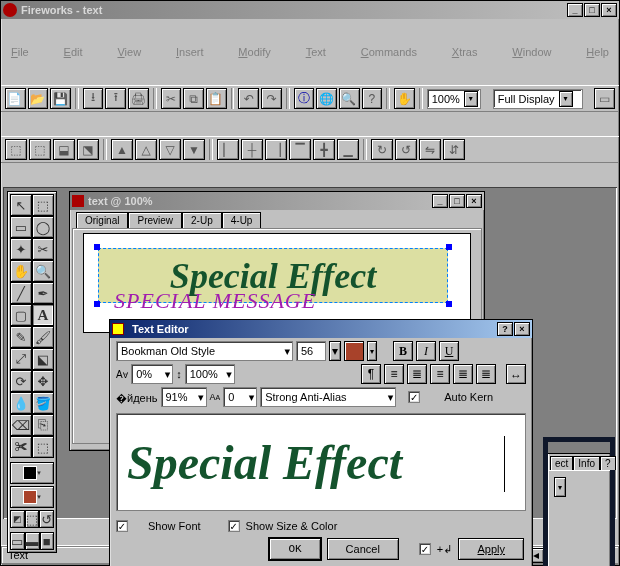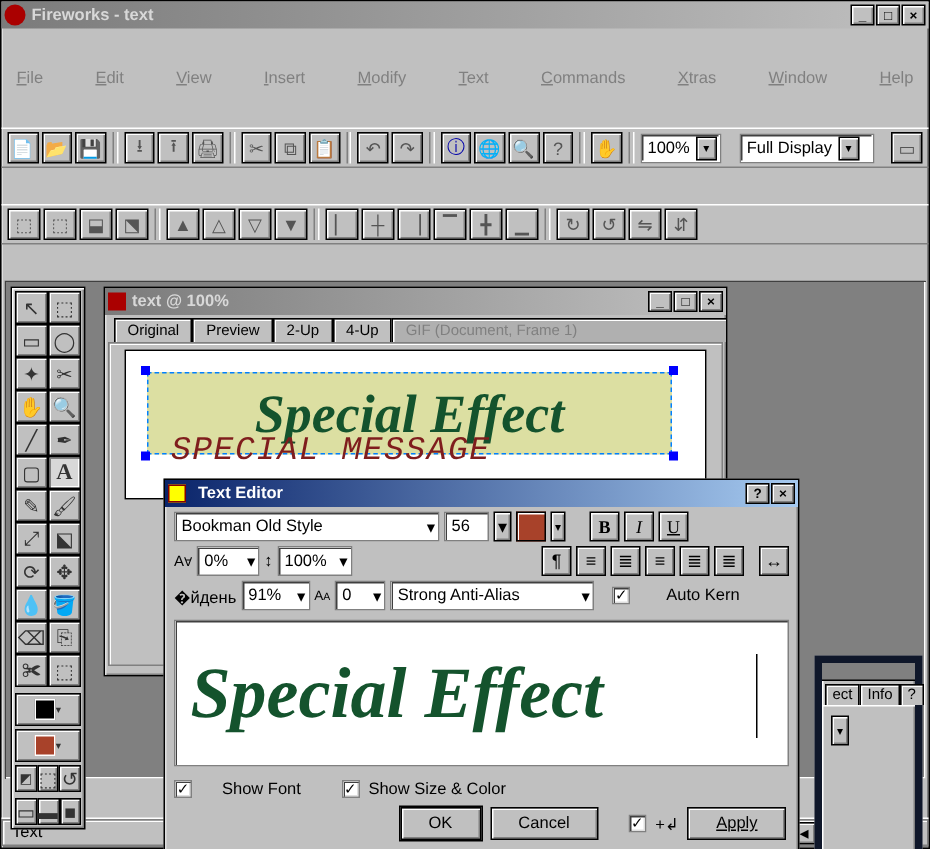--- a/index.html
+++ b/index.html
@@ -21,30 +21,30 @@
   .workspace { flex: 1; background: #808080; box-shadow: inset 1px 1px 0 #404040, inset -1px -1px 0 #fff; position: relative; margin: 0 2px 2px 2px; }
   .palette { position: absolute; background: #c0c0c0; border:1px solid #000; box-shadow: inset 1px 1px 0 #fff, inset -1px -1px 0 #808080; }
   .palette-cell { width: 22px; height:22px; border:1px solid #c0c0c0; display:inline-flex;align-items:center;justify-content:center;color:#333;font-size:13px;}
   .palette-cell.raised{border:1px solid #000; box-shadow: inset 1px 1px 0 #fff, inset -1px -1px 0 #808080;}
   .palette-cell.sunk{border:1px solid #000; box-shadow: inset 1px 1px 0 #808080, inset -1px -1px 0 #fff;background:#d8d8d8;}
   .docwin { position:absolute; background:#c0c0c0; border:1px solid #000; box-shadow: inset 1px 1px 0 #dfdfdf, inset -1px -1px 0 #808080;}
   .doc-title { height:18px; background: linear-gradient(to right,#7b7b7b,#c0c0c0); color:#d8d8d8; font-weight:bold; display:flex;align-items:center; padding:0 2px;}
   .canvas { background:#fff; border:1px solid #000; margin:4px 10px; height:100px; position:relative;}
   .txt-layer1 { position:absolute; left:14px; top:14px; width:350px;height:55px;background:#dcdfa2;border:1px dashed #0080ff;display:flex;align-items:center;justify-content:center;}
   .special-effect { font-family: "Georgia","Times New Roman",serif; font-size:36px; font-style:italic; font-weight:bold; color:#14532d; }
-  .special-msg { position:absolute;left:30px;top:54px;font-family:Liberation Mono, monospace;font-style:italic;font-size:22px;color:#7f1d1d;letter-spacing:1px;}
+  .special-msg { position:absolute;left:30px;top:54px;font-family:Liberation Serif, serif;font-style:italic;font-size:22px;color:#a21caf;letter-spacing:1px;}
   .texteditor { position:absolute; background:#c0c0c0; border:1px solid #000; box-shadow: inset 1px 1px 0 #dfdfdf, inset -1px -1px 0 #808080;}
   .te-row { display:flex; align-items:center; padding:3px 6px 0 6px; gap:3px;}
   .te-field { height:20px;background:#fff;border:1px solid #808080;box-shadow:inset 1px 1px 0 #404040,inset -1px -1px 0 #fff;display:inline-flex;align-items:center;padding:0 2px 0 4px;}
   .sm-btn{width:20px;height:20px;background:#c0c0c0;border:1px solid #000;box-shadow:inset 1px 1px 0 #fff,inset -1px -1px 0 #808080;display:inline-flex;align-items:center;justify-content:center;font-size:12px;}
   .swatch{width:20px;height:20px;border:1px solid #000;box-shadow:inset 1px 1px 0 #fff;}
   .te-canvas{margin:6px;background:#fff;border:1px solid #808080;box-shadow:inset 1px 1px 0 #404040,inset -1px -1px 0 #fff;height:98px;display:flex;align-items:center;padding:0 10px;position:relative;}
   .te-canvas .caret{position:absolute;right:20px;top:22px;width:1px;height:56px;background:#000;}
   .btn{height:22px;padding:0 18px;background:#c0c0c0;border:1px solid #000;box-shadow:inset 1px 1px 0 #fff,inset -1px -1px 0 #808080;display:inline-flex;align-items:center;justify-content:center;}
-  .btn.default{box-shadow:inset 1px 1px 0 #fff,inset -1px -1px 0 #808080,0 0 0 1px #000;}
+  .btn.default{box-shadow:inset 1px 1px 0 #fff,inset -1px -1px 0 #808080,0 0 0 1px #000;font-family:Liberation Mono, monospace;}
   .checkbox{width:12px;height:12px;background:#fff;border:1px solid #808080;box-shadow:inset 1px 1px 0 #404040,inset -1px -1px 0 #dfdfdf;display:inline-flex;align-items:center;justify-content:center;font-size:10px;color:#000;}
   .tabs{display:flex;padding:2px 0 0 6px;gap:-1px;}
   .tab{padding:2px 8px;background:#c0c0c0;border:1px solid #000;border-bottom:none;box-shadow:inset 1px 1px 0 #fff;font-size:10px;}
   .tab.inactive{background:#b0b0b0;color:#808080;}
   .statusbar{height:20px;display:flex;border-top:1px solid #fff;}
   .status-cell{border:1px solid #808080;box-shadow:inset 1px 1px 0 #fff;padding:2px 6px;height:18px;display:flex;align-items:center;}
   .frame-panel{position:absolute;background:#c0c0c0;border:5px solid #0f172a;box-shadow:inset 1px 1px 0 #fff,inset -1px -1px 0 #808080;}
 </style>
 </head>
 <body>
@@ -189,21 +189,20 @@
         <span style="flex:1">text @ 100%</span>
         <span class="sys-btn">_</span>
         <span class="sys-btn">□</span>
         <span class="sys-btn">×</span>
       </div>
       <div class="tabs">
         <span class="tab">Original</span>
         <span class="tab">Preview</span>
         <span class="tab">2-Up</span>
         <span class="tab">4-Up</span>
-        <span class="tab inactive" style="flex:1;border-right:none">GIF (Document, Frame 1)</span>
       </div>
       <div style="border:1px solid #808080;box-shadow:inset 1px 1px 0 #fff;margin:0 2px 2px 2px;height:216px;background:#c0c0c0;">
         <div class="canvas">
           <div class="txt-layer1">
             <span class="special-effect">Special Effect</span>
           </div>
           <span class="special-msg">SPECIAL MESSAGE</span>
           <span style="position:absolute;left:10px;top:10px;width:6px;height:6px;background:#00f;border:1px solid #00f"></span>
           <span style="position:absolute;left:362px;top:10px;width:6px;height:6px;background:#00f;"></span>
           <span style="position:absolute;left:10px;top:67px;width:6px;height:6px;background:#00f;"></span>

